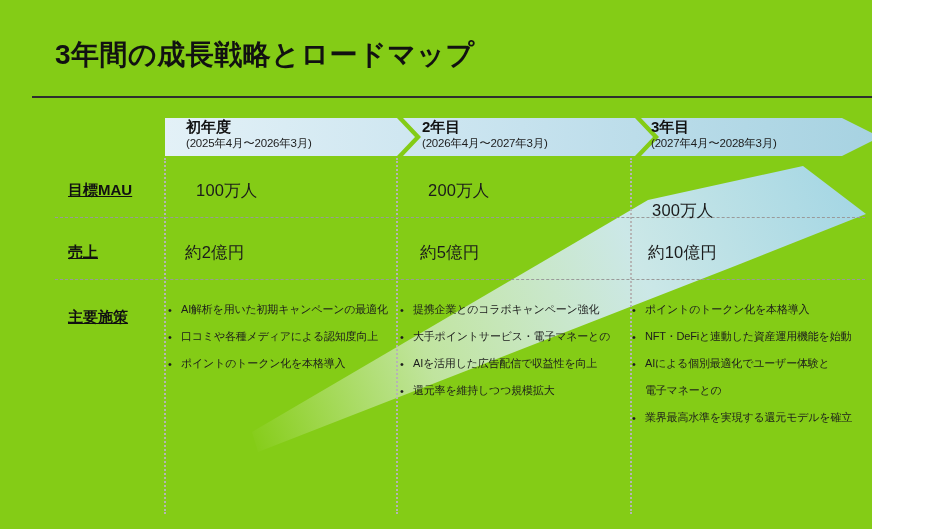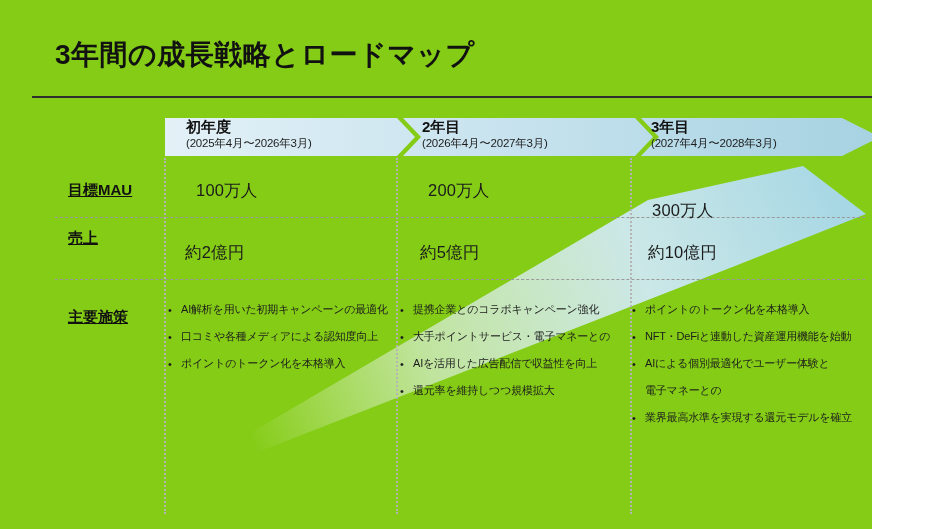--- a/index.html
+++ b/index.html
@@ -30,21 +30,21 @@
   .vline{position:absolute;top:158px;height:356px;width:0;border-left:2px dotted #b5b5b5;z-index:2;}
   .vline-1{left:164px;}
   .vline-2{left:396px;}
   .vline-3{left:630px;}
   .hline{position:absolute;left:55px;width:810px;height:0;border-top:1px dashed #9a9a9a;z-index:2;}
   .hline-1{top:217px;}
   .hline-2{top:279px;}
   
   .row-label{position:absolute;left:68px;font-size:15px;font-weight:700;color:#111;z-index:4;text-decoration:underline;}
   .row-label-1{top:181px;}
-  .row-label-2{top:229px;text-align:center;}
+  .row-label-2{top:243px;text-align:center;}
   .row-label-3{top:308px;}
   .cell-value{position:absolute;font-size:16.5px;color:#1b1b1b;z-index:4;letter-spacing:.2px;}
   .mau-1{left:196px;top:180px;}
   .mau-2{left:420px;top:180px;margin-left:8px;}
   .mau-3{left:652px;top:180px;margin-top:20px;}
   .rev-1{left:185px;top:242px;}
   .rev-2{left:420px;top:242px;}
   .rev-3{left:648px;top:242px;}
   
   .initiatives{position:absolute;top:296px;z-index:4;}

